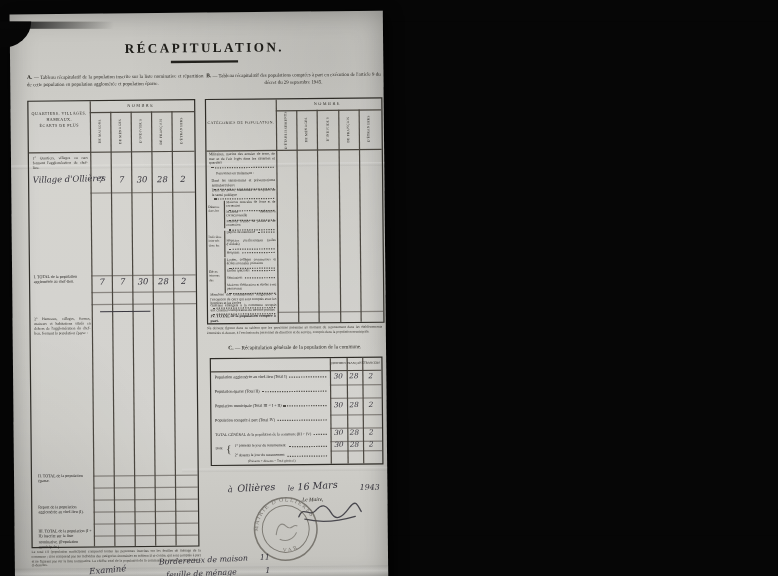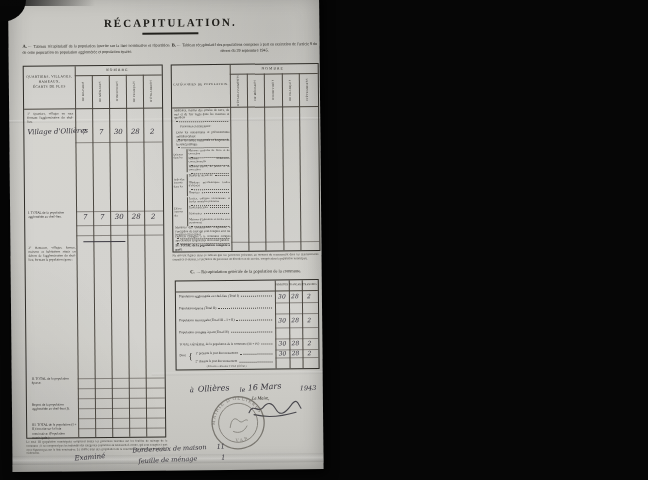--- a/index.html
+++ b/index.html
@@ -1,16 +1,16 @@
 <!DOCTYPE html>
 <html><head>
 <meta charset="utf-8">
 <style>
   html,body{margin:0;padding:0;background:#060606;width:648px;height:480px;overflow:hidden;}
-  .screen{position:relative;width:648px;height:428px;background:#060606;font-family:"Liberation Serif",serif;}
+  .screen{position:relative;width:648px;height:428px;background:#060606;font-family:"Liberation Serif",serif;margin-top:18px;}
   .paper{position:absolute;left:8px;top:-6px;width:311px;height:478px;
     transform:rotate(-0.55deg);transform-origin:top left;
     background:
       radial-gradient(ellipse at 85% 8%, rgba(0,0,0,.07), transparent 45%),
       radial-gradient(ellipse at 0% 100%, rgba(0,0,0,.10), transparent 35%),
       linear-gradient(180deg,#c6c5c0,#d3d2cd 28%,#d1d0cb 72%,#c2c1bc);
     box-shadow: inset 0 0 22px rgba(0,0,0,.28), 3px 4px 12px rgba(0,0,0,.85);
     color:#26241f;}
   .abs{position:absolute;}
   .print{font-family:"Liberation Serif",serif;color:#26241f;}

